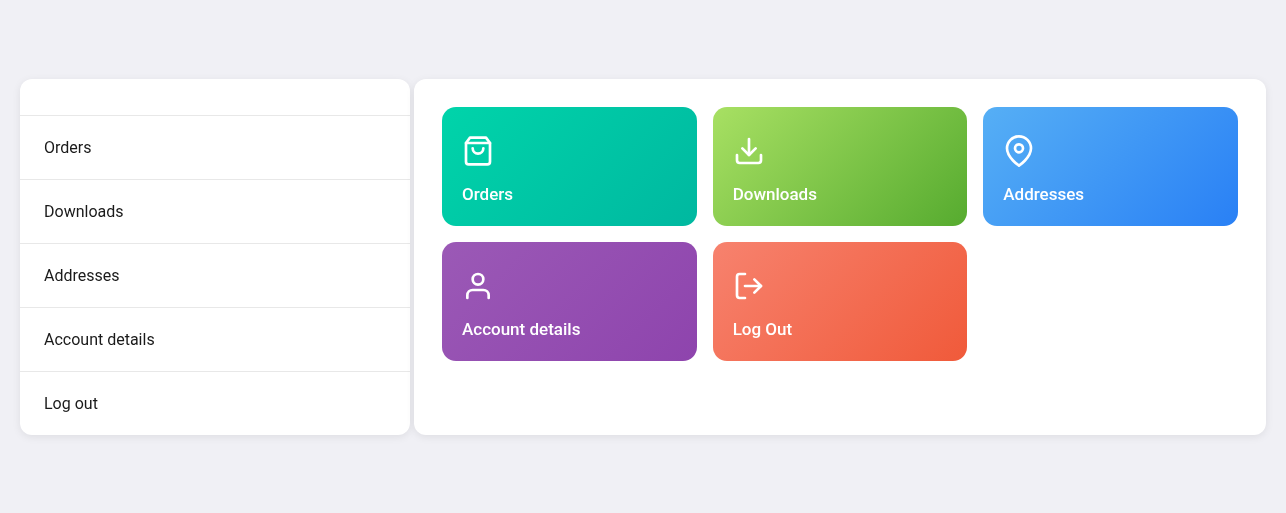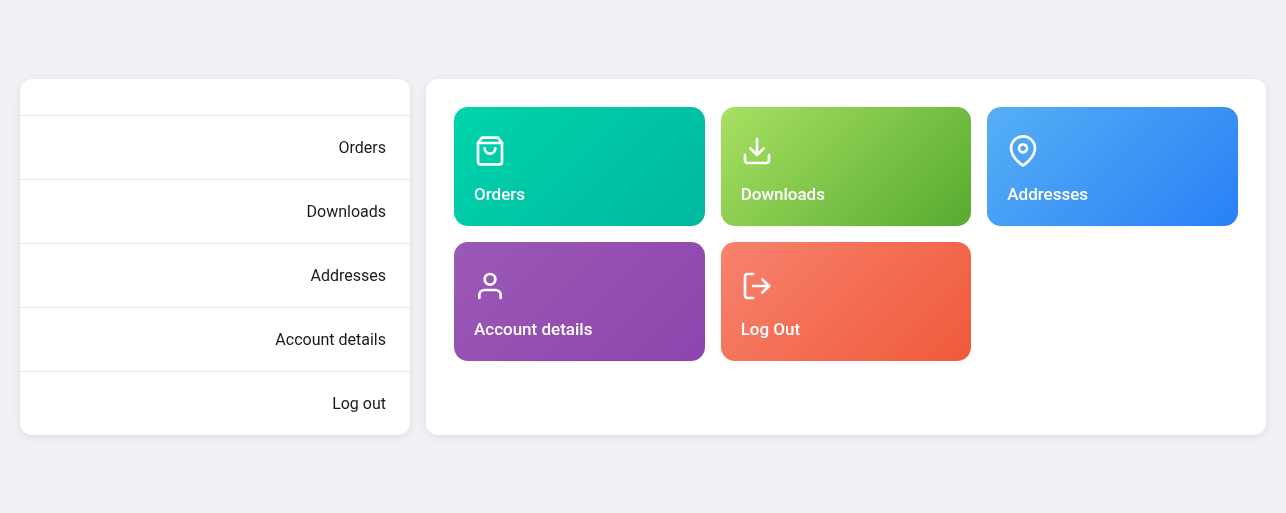--- a/index.html
+++ b/index.html
@@ -13,24 +13,23 @@
       font-family: -apple-system, BlinkMacSystemFont, 'Segoe UI', Roboto, sans-serif;
       display: flex;
       justify-content: center;
       align-items: center;
       min-height: 100vh;
       padding: 20px;
     }
 
     .page-container {
       display: flex;
-      gap: 16px;
+      gap: 4px;
       width: 1276px;
       max-width: 100%;
-      text-align: right;
     }
 
     
     .sidebar {
       background: #fff;
       border-radius: 12px;
       width: 390px;
       min-width: 390px;
       box-shadow: 0 2px 8px rgba(0,0,0,0.08);
       overflow: hidden;

